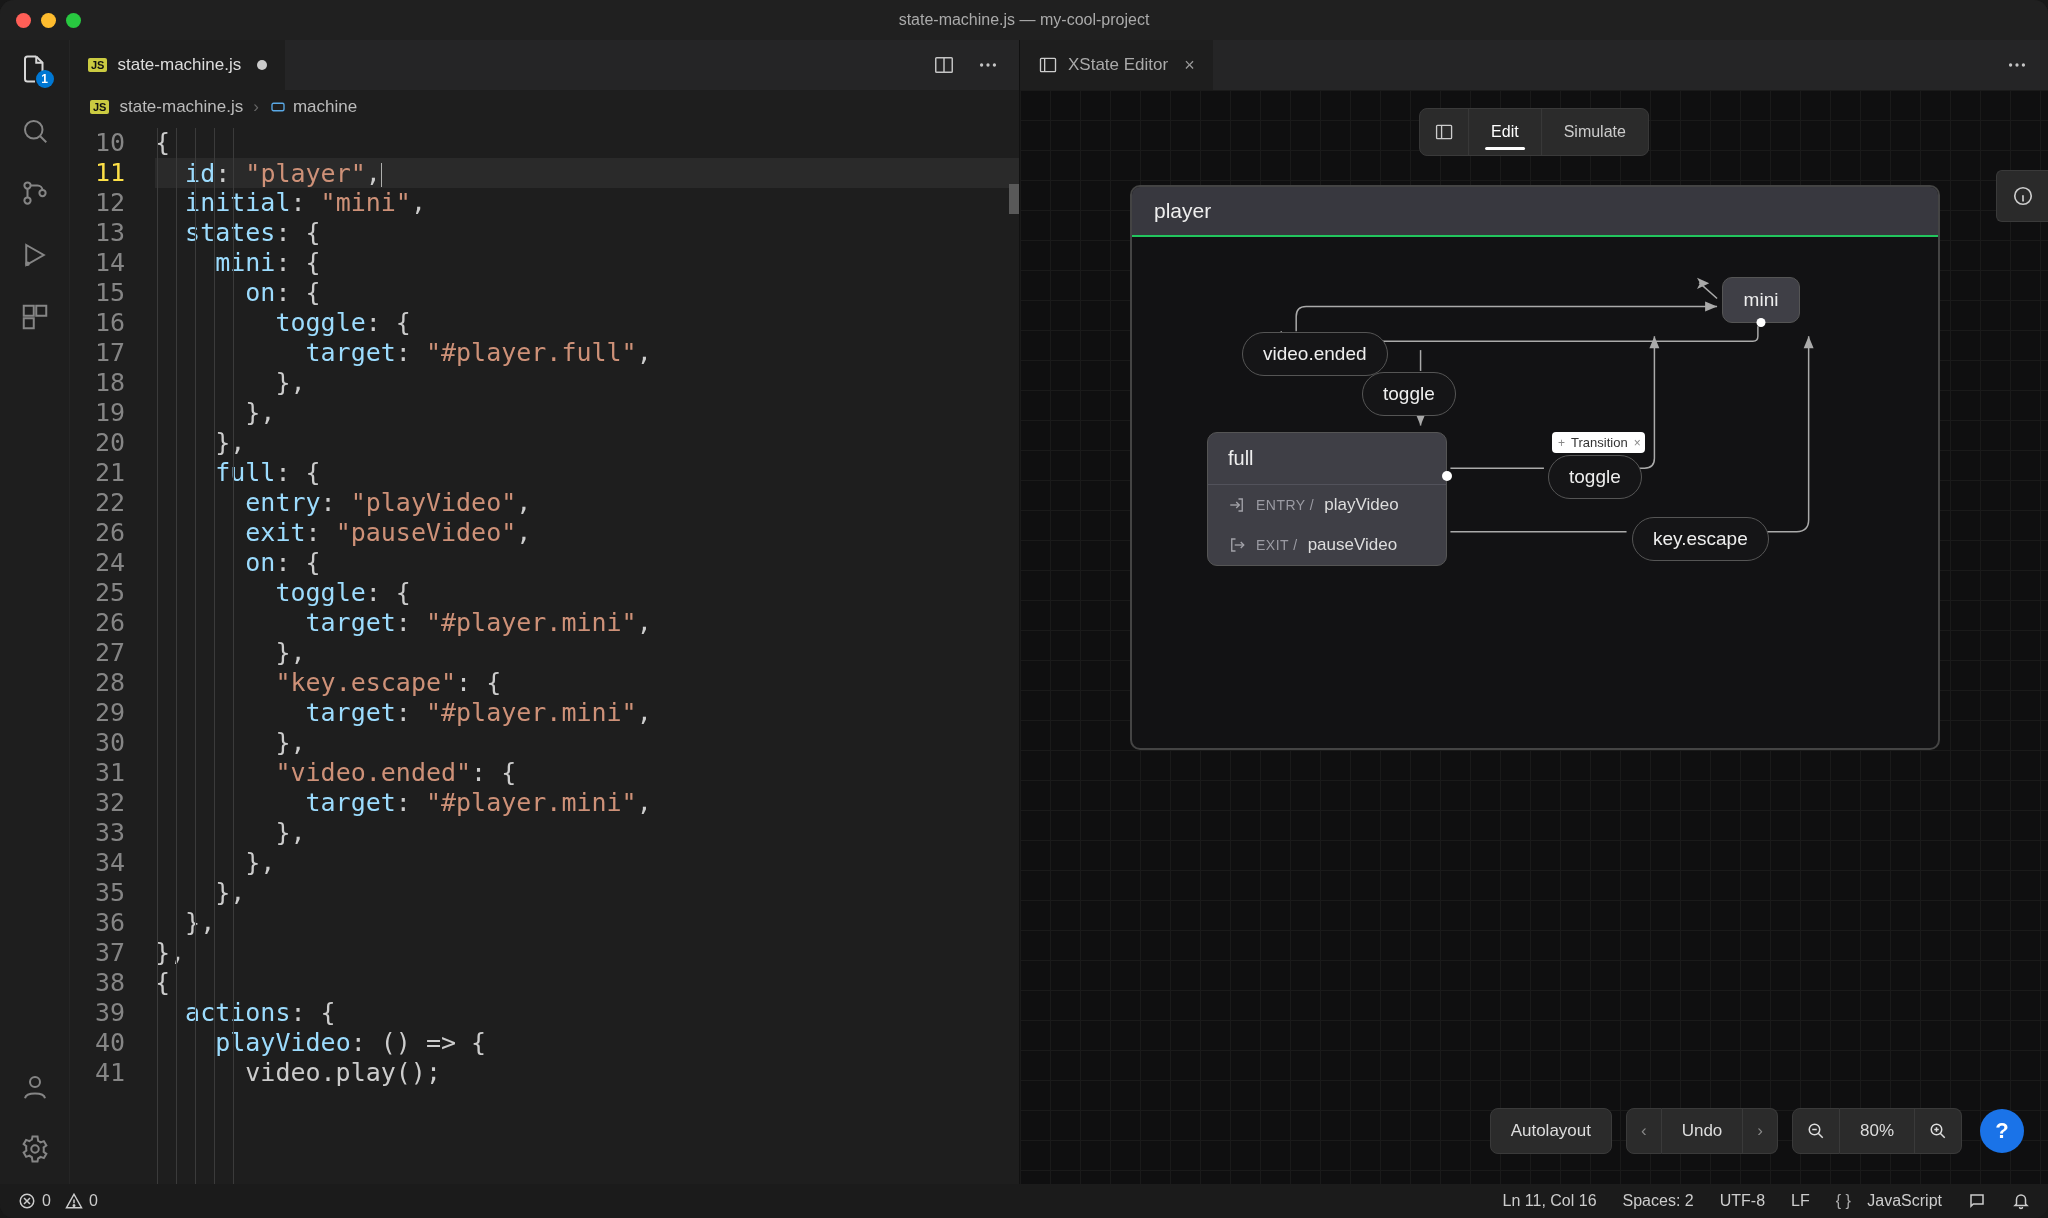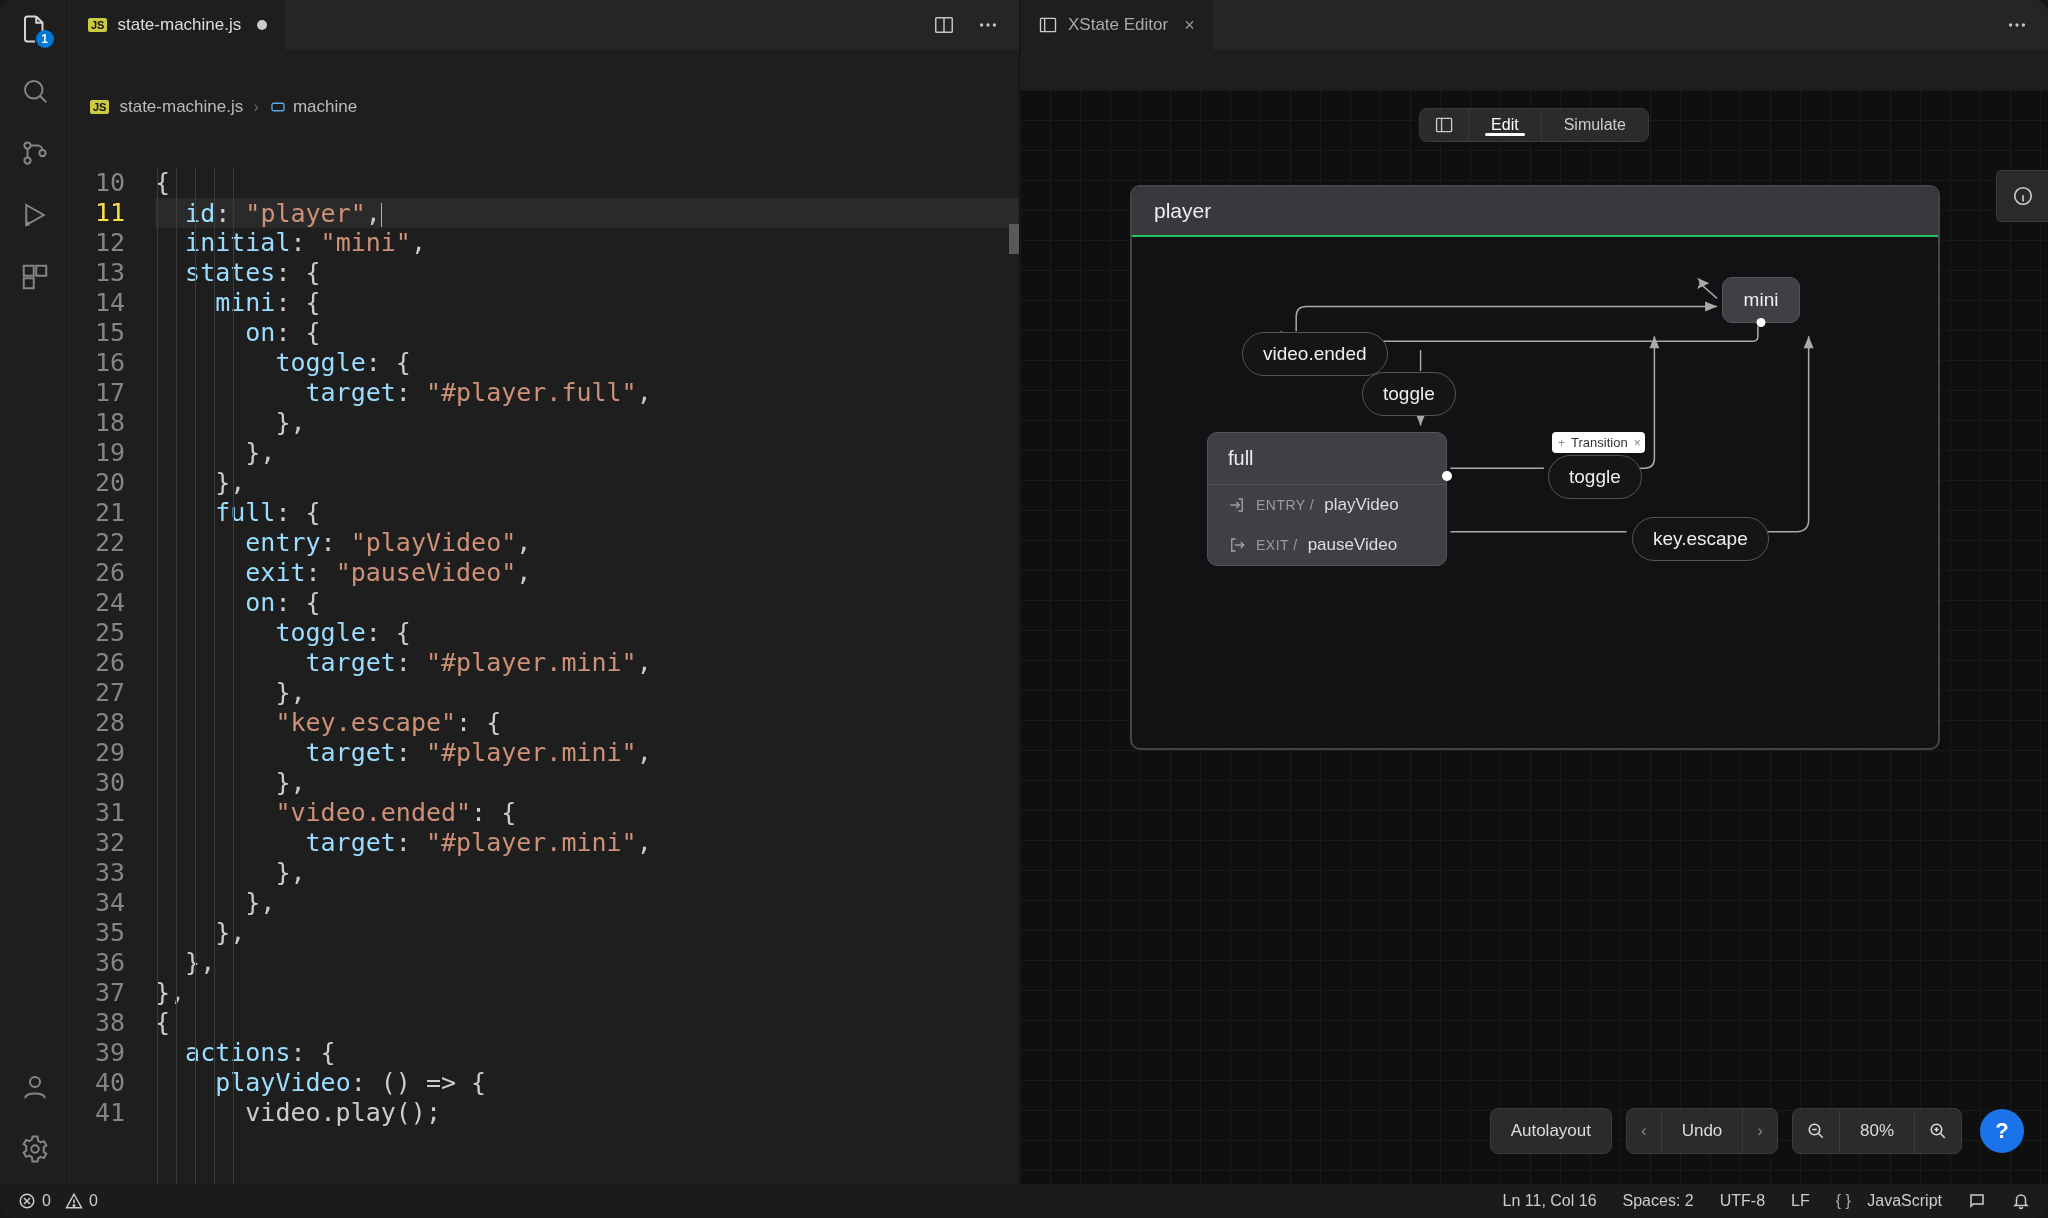--- a/index.html
+++ b/index.html
@@ -55,21 +55,21 @@
   .activity-icon svg { width: 30px; height: 30px; }
   .activity-badge {
     position: absolute; bottom: -2px; right: -2px;
     background: #0078d4; color: #fff; font-size: 12px;
     min-width: 18px; height: 18px; border-radius: 9px;
     display: flex; align-items: center; justify-content: center;
     padding: 0 4px; font-weight: 600;
   }
   .activity-bottom { margin-top: auto; margin-bottom: 18px; display:flex; flex-direction:column; gap:28px; align-items:center;}
   .editors { flex: 1; display: flex; min-width: 0; }
-  .editor-pane { display: flex; flex-direction: column; min-width: 0; position: relative; gap: 40px;}
+  .editor-pane { display: flex; flex-direction: column; min-width: 0; position: relative;}
   .editor-pane.left { flex: 0 0 950px; border-right: 1px solid #111; }
   .editor-pane.right { flex: 1; }
   
   .tabs-row {
     height: 50px; display: flex; align-items: stretch; background: #252526;
   }
   .tab {
     display: flex; align-items: center; gap: 10px; padding: 0 18px;
     background: #1e1e1e; color: #ddd; font-size: 17px;
     border-right: 1px solid #252526; position: relative;
@@ -132,21 +132,21 @@
     flex:1; position:relative; background:#0f0f10;
     background-image:
       linear-gradient(#1a1a1a 1px, transparent 1px),
       linear-gradient(90deg, #1a1a1a 1px, transparent 1px);
     background-size: 30px 30px;
     overflow:hidden;
   }
   .xstate-topbar {
     position:absolute; top:18px; left:50%; transform:translateX(-50%);
     display:flex; align-items:stretch; background:#2b2b2b; border-radius:8px;
-    height:34px; overflow:hidden; border:1px solid #3a3a3a;
+    height:48px; overflow:hidden; border:1px solid #3a3a3a;
   }
   .xstate-topbar .seg {
     display:flex; align-items:center; padding:0 22px; color:#ccc; font-size:16px;
     border-right:1px solid #3a3a3a; cursor:pointer;
   }
   .xstate-topbar .seg:last-child { border-right:none;}
   .xstate-topbar .seg.icononly { padding:0 14px;}
   .xstate-topbar .seg.icononly svg { width:20px; height:20px;}
   .xstate-topbar .seg.active { color:#fff; position:relative;}
   .xstate-topbar .seg.active::after {
@@ -250,20 +250,28 @@
   .statusbar .left { display:flex; gap:14px; align-items:center;}
   .statusbar .right { margin-left:auto; display:flex; gap:26px; align-items:flex-start;}
   .status-item { display:flex; align-items:center; gap:6px;}
   .status-item svg{width:18px;height:18px;}
 </style>
 </head>
 <body>
 
 <div class="app">
 
+  <div class="titlebar">
+    <div class="traffic-lights">
+      <div class="traffic-light tl-red"></div>
+      <div class="traffic-light tl-yellow"></div>
+      <div class="traffic-light tl-green"></div>
+    </div>
+    <div class="window-title">state-machine.js — my-cool-project</div>
+  </div>
 
   <div class="main-area">
 
     <div class="activity-bar">
       <div class="activity-icon active">
         <svg viewBox="0 0 24 24" fill="none" stroke="currentColor" stroke-width="1.6">
             <path d="M13 2H6a2 2 0 0 0-2 2v16a2 2 0 0 0 2 2h6"></path>
             <path d="M13 2l5 5v13a2 2 0 0 1-2 2"></path>
             <path d="M13 2v5h5"></path>
           </svg>

